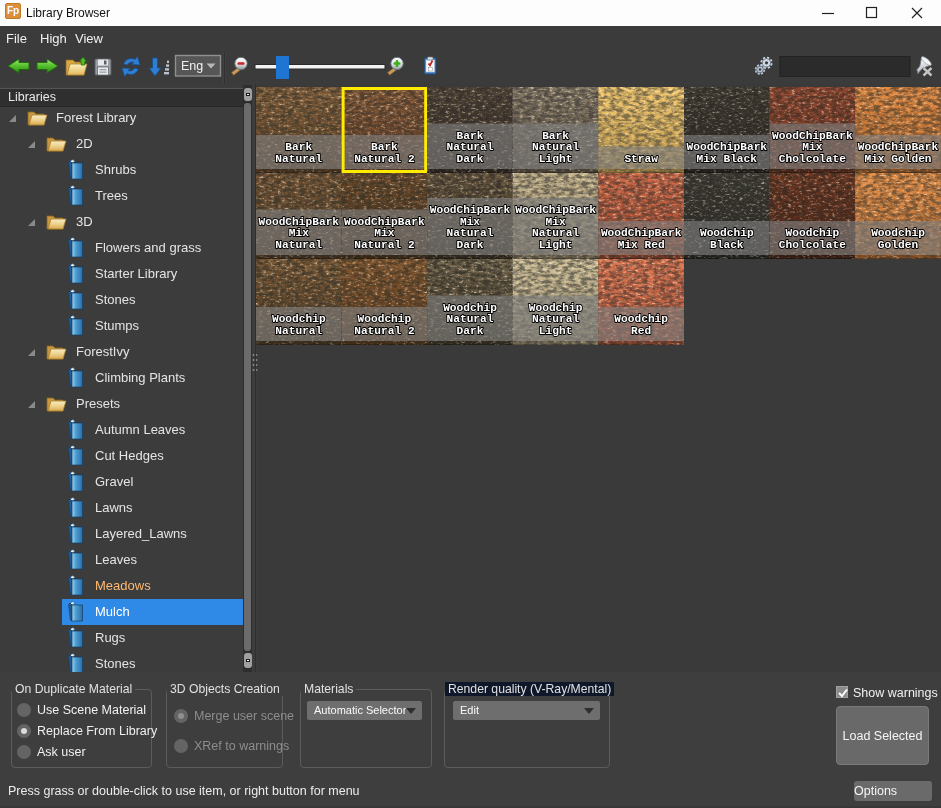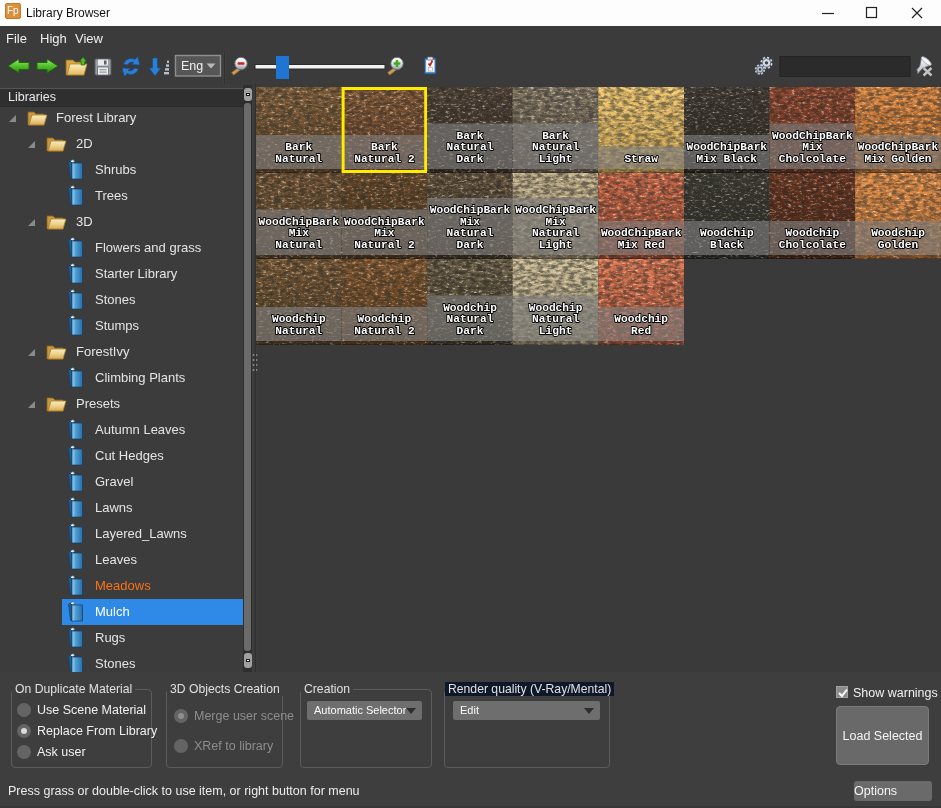--- a/index.html
+++ b/index.html
@@ -1,21 +1,21 @@
 <!DOCTYPE html>
 <html><head><meta charset="utf-8"><style>
 * { margin:0; padding:0; box-sizing:border-box; }
 body { width:941px; height:808px; position:relative; overflow:hidden;
   background:#3c3c3c; font-family:"Liberation Sans", sans-serif; }
 </style></head>
 <body>
 
 <div style="position:absolute;left:0;top:0;width:941px;height:26px;background:#fdfdfd"></div>
 <div style="position:absolute;left:5px;top:3px;width:16px;height:16px;background:#dd8f3c;border:1px solid #c07a28;border-radius:2px"></div>
-<div style="position:absolute;left:7px;top:3px;width:14px;height:16px;color:#fff;font-size:10px;font-weight:normal;line-height:16px">Fp</div>
+<div style="position:absolute;left:7px;top:3px;width:14px;height:16px;color:#fff;font-size:10px;font-weight:bold;line-height:16px">Fp</div>
 <div style="position:absolute;left:26px;top:0;height:26px;line-height:26px;font-size:12px;color:#111">Library Browser</div>
 <svg width="130" height="26" style="position:absolute;left:805px;top:0">
 <path d="M17 13.5 L29 13.5" stroke="#222" stroke-width="1.2"></path>
 <rect x="61.5" y="7.5" width="10" height="10" fill="none" stroke="#222" stroke-width="1.2"></rect>
 <path d="M107 8 L117 18 M117 8 L107 18" stroke="#222" stroke-width="1.2"></path>
 </svg>
 
 <div style="position:absolute;left:0;top:26px;width:941px;height:26px;background:#3b3b3b"></div>
 <div style="position:absolute;left:6px;top:26px;height:26px;line-height:26px;font-size:13px;color:#f0f0f0">File</div>
 <div style="position:absolute;left:40px;top:26px;height:26px;line-height:26px;font-size:13px;color:#f0f0f0">High</div>
@@ -364,21 +364,21 @@
       <linearGradient id="bg67575" x1="0" y1="0" x2="1" y2="0">
 <stop offset="0" stop-color="#9fd4f2"></stop>
         <stop offset="0.35" stop-color="#4e9fd4"></stop>
         <stop offset="1" stop-color="#2a6da8"></stop>
       </linearGradient>
     </defs>
 <path d="M3 2 L6 0.5 L8 2.5 L5 4 Z" fill="#e8f2fa" stroke="#1d4f7e" stroke-width="0.6"></path>
 <path d="M1.5 3.5 L3 2 L5 4 L5 20 L3.5 19.2 Z" fill="#1f5d94" stroke="#143d63" stroke-width="0.6"></path>
 <rect x="5" y="4" width="10.5" height="16" fill="url(#bg67575)" stroke="#143d63" stroke-width="0.7"></rect>
 </svg>
-<div style="position:absolute;left:95px;top:573px;height:26px;line-height:26px;font-size:13px;color:#f97316;white-space:nowrap">Meadows</div>
+<div style="position:absolute;left:95px;top:573px;height:26px;line-height:26px;font-size:13px;color:#fdba74;white-space:nowrap">Meadows</div>
 <div style="position:absolute;left:62px;top:599px;width:182px;height:26px;background:#2e8ae6"></div>
 <svg width="18" height="21" viewBox="0 0 18 21" style="position:absolute;left:67px;top:601px">
 <defs>
       <linearGradient id="bg67601" x1="0" y1="0" x2="1" y2="0">
 <stop offset="0" stop-color="#9fd4f2"></stop>
         <stop offset="0.35" stop-color="#4e9fd4"></stop>
         <stop offset="1" stop-color="#2a6da8"></stop>
       </linearGradient>
     </defs>
 <path d="M3 2 L6 0.5 L8 2.5 L5 4 Z" fill="#e8f2fa" stroke="#1d4f7e" stroke-width="0.6"></path>
@@ -938,35 +938,35 @@
 <rect x="0" y="85.2" width="85.6" height="0.8" fill="#000000" opacity="0.3"></rect>
 </g>
 </svg>
 
 <div style="position:absolute;left:0;top:672px;width:941px;height:136px;background:#3e3e3e"></div>
 <div style="position:absolute;left:11px;top:689px;width:141px;height:79px;border:1px solid #5c5c5c;border-radius:4px"></div>
 <div style="position:absolute;left:12px;top:682px;height:14px;line-height:14px;font-size:12.2px;color:#e0e0e0;background:#3e3e3e;padding:0 3px;white-space:nowrap">On Duplicate Material</div>
 <div style="position:absolute;left:166px;top:689px;width:117px;height:79px;border:1px solid #5c5c5c;border-radius:4px"></div>
 <div style="position:absolute;left:167px;top:682px;height:14px;line-height:14px;font-size:12.2px;color:#e0e0e0;background:#3e3e3e;padding:0 3px;white-space:nowrap">3D Objects Creation</div>
 <div style="position:absolute;left:300px;top:689px;width:132px;height:79px;border:1px solid #5c5c5c;border-radius:4px"></div>
-<div style="position:absolute;left:301px;top:682px;height:14px;line-height:14px;font-size:12.2px;color:#e0e0e0;background:#3e3e3e;padding:0 3px;white-space:nowrap">Creation</div>
+<div style="position:absolute;left:301px;top:682px;height:14px;line-height:14px;font-size:12.2px;color:#e0e0e0;background:#3e3e3e;padding:0 3px;white-space:nowrap">Materials</div>
 <div style="position:absolute;left:444px;top:689px;width:166px;height:79px;border:1px solid #5c5c5c;border-radius:4px"></div>
 <div style="position:absolute;left:445px;top:682px;height:14px;line-height:14px;font-size:12.2px;color:#e0e0e0;background:#0f172a;padding:0 3px;white-space:nowrap">Render quality (V-Ray/Mental)</div>
 <div style="position:absolute;left:17px;top:703px;width:14px;height:14px;border-radius:50%;background:#646464"></div>
 <div style="position:absolute;left:37px;top:702px;height:16px;line-height:16px;font-size:12.5px;color:#f0f0f0;white-space:nowrap">Use Scene Material</div>
 <div style="position:absolute;left:17px;top:724px;width:14px;height:14px;border-radius:50%;background:#646464"></div>
 <div style="position:absolute;left:21px;top:728px;width:6px;height:6px;border-radius:50%;background:#dadada"></div>
 <div style="position:absolute;left:37px;top:723px;height:16px;line-height:16px;font-size:12.5px;color:#f0f0f0;white-space:nowrap">Replace From Library</div>
 <div style="position:absolute;left:17px;top:745px;width:14px;height:14px;border-radius:50%;background:#646464"></div>
 <div style="position:absolute;left:37px;top:744px;height:16px;line-height:16px;font-size:12.5px;color:#f0f0f0;white-space:nowrap">Ask user</div>
 <div style="position:absolute;left:174px;top:709px;width:14px;height:14px;border-radius:50%;background:#646464"></div>
 <div style="position:absolute;left:178px;top:713px;width:6px;height:6px;border-radius:50%;background:#8f8f8f"></div>
 <div style="position:absolute;left:194px;top:708px;height:16px;line-height:16px;font-size:12.5px;color:#8d8d8d;white-space:nowrap">Merge user scene</div>
 <div style="position:absolute;left:174px;top:739px;width:14px;height:14px;border-radius:50%;background:#646464"></div>
-<div style="position:absolute;left:194px;top:738px;height:16px;line-height:16px;font-size:12.5px;color:#8d8d8d;white-space:nowrap">XRef to library</div>
+<div style="position:absolute;left:194px;top:738px;height:16px;line-height:16px;font-size:12.5px;color:#8d8d8d;white-space:nowrap">XRef to warnings</div>
 <div style="position:absolute;left:307px;top:701px;width:115px;height:19px;background:#6e6e6e;border-radius:2px"></div>
 <div style="position:absolute;left:314px;top:701px;height:19px;line-height:19px;font-size:11px;color:#fafafa;white-space:nowrap">Automatic Selector</div>
 <div style="position:absolute;left:406px;top:708px;width:0;height:0;border-left:5px solid transparent;border-right:5px solid transparent;border-top:6px solid #2e2e2e"></div>
 <div style="position:absolute;left:453px;top:701px;width:147px;height:19px;background:#6e6e6e;border-radius:2px"></div>
 <div style="position:absolute;left:460px;top:701px;height:19px;line-height:19px;font-size:11px;color:#fafafa;white-space:nowrap">Edit</div>
 <div style="position:absolute;left:584px;top:708px;width:0;height:0;border-left:5px solid transparent;border-right:5px solid transparent;border-top:6px solid #2e2e2e"></div>
 <div style="position:absolute;left:836px;top:686px;width:12px;height:12px;background:#8a8a8a;border:1px solid #a2a2a2"></div>
 <svg width="12" height="12" style="position:absolute;left:837px;top:687px">
     <path d="M2 6 L5 9 L10 2.5" fill="none" stroke="#ffffff" stroke-width="2"></path>
   </svg>

